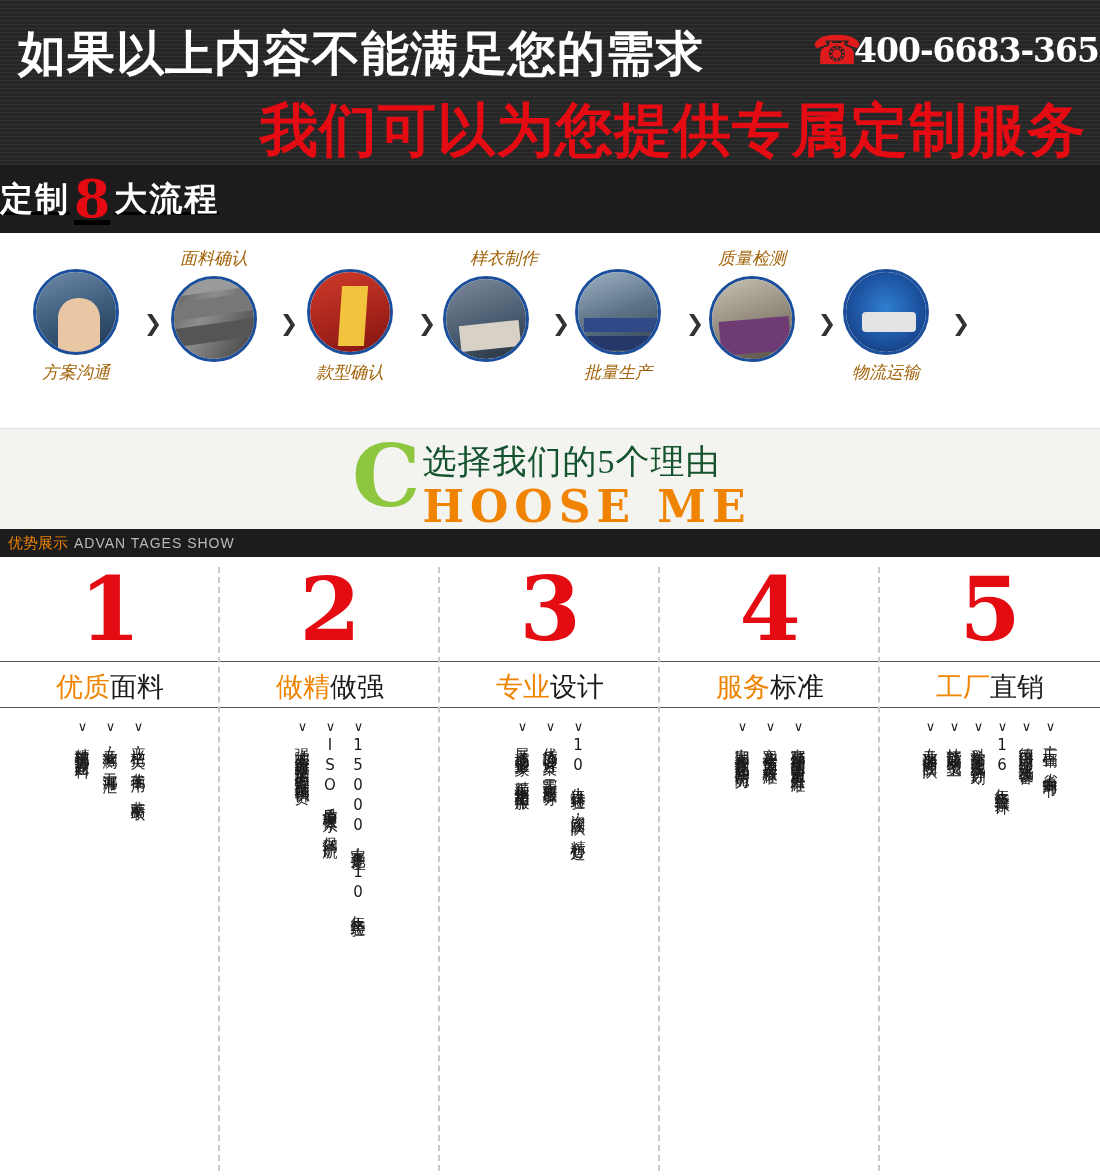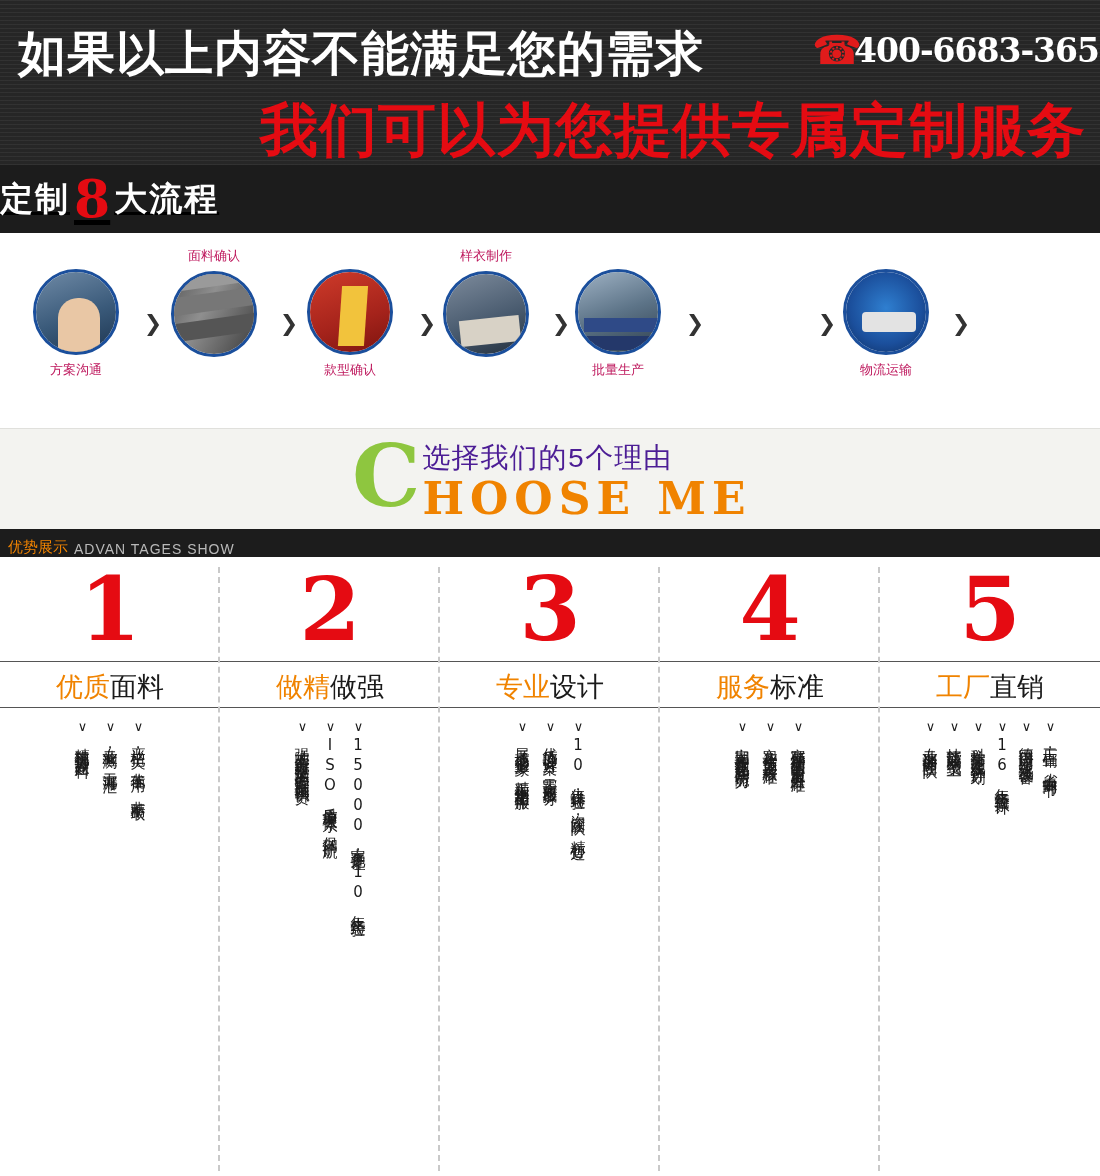--- a/index.html
+++ b/index.html
@@ -128,25 +128,26 @@
     margin: 0 auto;
     overflow: hidden;
     position: relative;
     box-sizing: border-box;
   }
   .circ .inner {
     position: absolute;
     inset: 0;
   }
   .step-label {
-    font-size: 13px;
-    color: #be185d;
+    font-size: 17px;
+    color: #a16207;
     margin-top: 6px;
     white-space: nowrap;
     font-family: "DejaVu Sans", "Liberation Sans", sans-serif;
+    font-style: italic;
   }
   .step-label.above {
     margin-top: 0;
     margin-bottom: 6px;
   }
   .arrow {
     position: absolute;
     width: 26px;
     height: 26px;
     color: #333;
@@ -217,42 +218,42 @@
   .big-c {
     font-size: 86px;
     line-height: 86px;
     font-weight: bold;
     color: #8ec63f;
     font-family: "DejaVu Serif", serif;
     margin-right: 2px;
   }
   .choose-texts { margin-top: 6px; }
   .choose-cn {
-    font-size: 28px;
-    color: #4c1d95;
-    font-family: Liberation Mono, monospace;
+    font-size: 34px;
+    color: #14532d;
+    font-family: Liberation Serif, serif;
     letter-spacing: 1px;
   }
   .choose-en {
     font-size: 44px;
     font-weight: bold;
     color: #f08300;
     font-family: "DejaVu Serif", serif;
     letter-spacing: 6px;
     margin-top: -4px;
   }
 
   
   .adv-bar {
     position: relative;
     width: 1100px;
     height: 28px;
     background: #1c1c1c;
     display: flex;
-    align-items: flex-end;
+    align-items: center;
     padding-left: 8px;
     box-sizing: border-box;
   }
   .adv-cn {
     font-size: 15px;
     color: #f08300;
     font-family: "DejaVu Sans", "Liberation Sans", sans-serif;
   }
   .adv-en {
     font-size: 14px;
@@ -387,36 +388,42 @@
   <div class="arrow" style="left:276px; top:78px;">❯</div>
 
   <div class="flow-step" style="left:298px; top:36px;">
     <div class="circ">
         <div class="inner art-shirt"></div>
       </div>
     <div class="step-label">款型确认</div>
   </div>
   <div class="arrow" style="left:414px; top:78px;">❯</div>
 
-  <div class="flow-step" style="left:434px; top:14px;">
+  <div class="flow-step" style="left:434px; top:14px;text-align:right;">
     <div class="step-label above">样衣制作</div>
     <div class="circ">
         <div class="inner art-sample"></div>
       </div>
   </div>
   <div class="arrow" style="left:548px; top:78px;">❯</div>
 
   <div class="flow-step" style="left:566px; top:36px;">
     <div class="circ">
         <div class="inner art-mass"></div>
       </div>
     <div class="step-label">批量生产</div>
   </div>
   <div class="arrow" style="left:682px; top:78px;">❯</div>
 
+  <div class="flow-step" style="left:700px; top:14px;">
+    <div class="step-label above">质量检测</div>
+    <div class="circ">
+        <div class="inner art-qc"></div>
+      </div>
+  </div>
   <div class="arrow" style="left:814px; top:78px;">❯</div>
 
   <div class="flow-step" style="left:834px; top:36px;">
     <div class="circ">
         <div class="inner art-logi"></div>
       </div>
     <div class="step-label">物流运输</div>
   </div>
   <div class="arrow" style="left:948px; top:78px;">❯</div>
 

